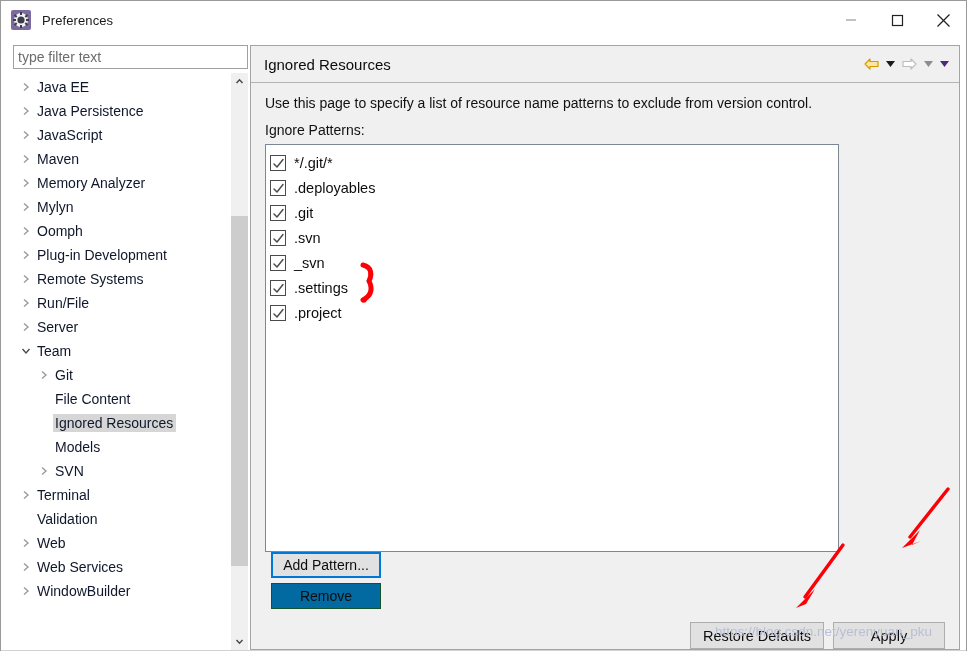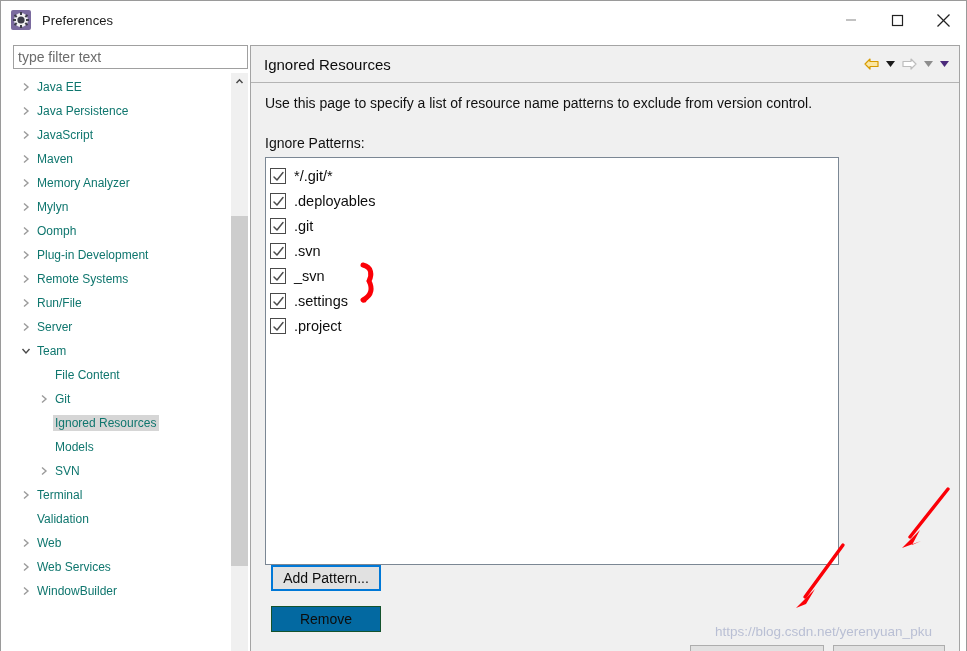--- a/index.html
+++ b/index.html
@@ -120,22 +120,22 @@
   }
   #tree {
     flex: 1 1 auto;
     overflow: hidden;
     padding-top: 2px;
   }
   .tnode {
     height: 24px;
     display: flex;
     align-items: center;
-    font-size: 12px;
-    color: #0f766e;
+    font-size: 14px;
+    color: #0f172a;
     white-space: nowrap;
     cursor: default;
   }
   .tnode .twist {
     width: 18px;
     flex: 0 0 18px;
     display: flex;
     align-items: center;
     justify-content: center;
     color: #9b9b9b;
@@ -227,21 +227,21 @@
     flex: 1 1 auto;
     padding: 12px 14px 0 14px;
     display: flex;
     flex-direction: column;
     background: #f0f0f0;
     position: relative;
   }
   #desc {
     font-size: 14px;
     color: #101010;
-    margin-bottom: 24px;
+    margin-bottom: 11px;
   }
   #patterns-label {
     font-size: 14px;
     color: #101010;
     margin-bottom: 6px;
   }
   #list-row {
     display: flex;
     flex-direction: column;
     flex: 0 0 auto;
@@ -272,21 +272,21 @@
     margin-right: 8px;
     flex: 0 0 16px;
     position: relative;
   }
   .cbox svg { position: absolute; left: 1px; top: 1px; }
 
   #list-side-btns {
     margin-left: 6px;
     display: flex;
     flex-direction: column;
-    gap: 15px;
+    gap: 5px;
   }
   .side-btn {
     width: 110px;
     height: 26px;
     font-family: "Liberation Sans", sans-serif;
     font-size: 14px;
     color: #0d0d0d;
     background: #0369a1;
     border: 1px solid #14532d;
     box-sizing: border-box;
@@ -526,30 +526,30 @@
             </div>
             <div class="tnode depth1">
               <span class="twist">
                 <svg width="10" height="8" viewBox="0 0 10 8">
                   <polyline points="1.5,2 5,6 8.5,2" fill="none" stroke="#4b4b4b" stroke-width="1.4"></polyline>
                 </svg>
               </span>
               <span class="tlabel">Team</span>
             </div>
             <div class="tnode depth2">
+              <span class="twist">
+                <svg width="8" height="10" viewBox="0 0 8 10">
+                  <polyline points="2,1.5 6,5 2,8.5" fill="none" stroke="#9b9b9b" stroke-width="1.4"></polyline>
+                </svg>
+              </span>
+              <span class="tlabel">Git</span>
+            </div>
+            <div class="tnode depth2">
               <span class="twist"></span>
               <span class="tlabel">File Content</span>
-            </div>
-            <div class="tnode depth2">
-              <span class="twist">
-                <svg width="8" height="10" viewBox="0 0 8 10">
-                  <polyline points="2,1.5 6,5 2,8.5" fill="none" stroke="#9b9b9b" stroke-width="1.4"></polyline>
-                </svg>
-              </span>
-              <span class="tlabel">Git</span>
             </div>
             <div class="tnode depth2 selected">
               <span class="twist"></span>
               <span class="tlabel">Ignored Resources</span>
             </div>
             <div class="tnode depth2">
               <span class="twist"></span>
               <span class="tlabel">Models</span>
             </div>
             <div class="tnode depth2">

